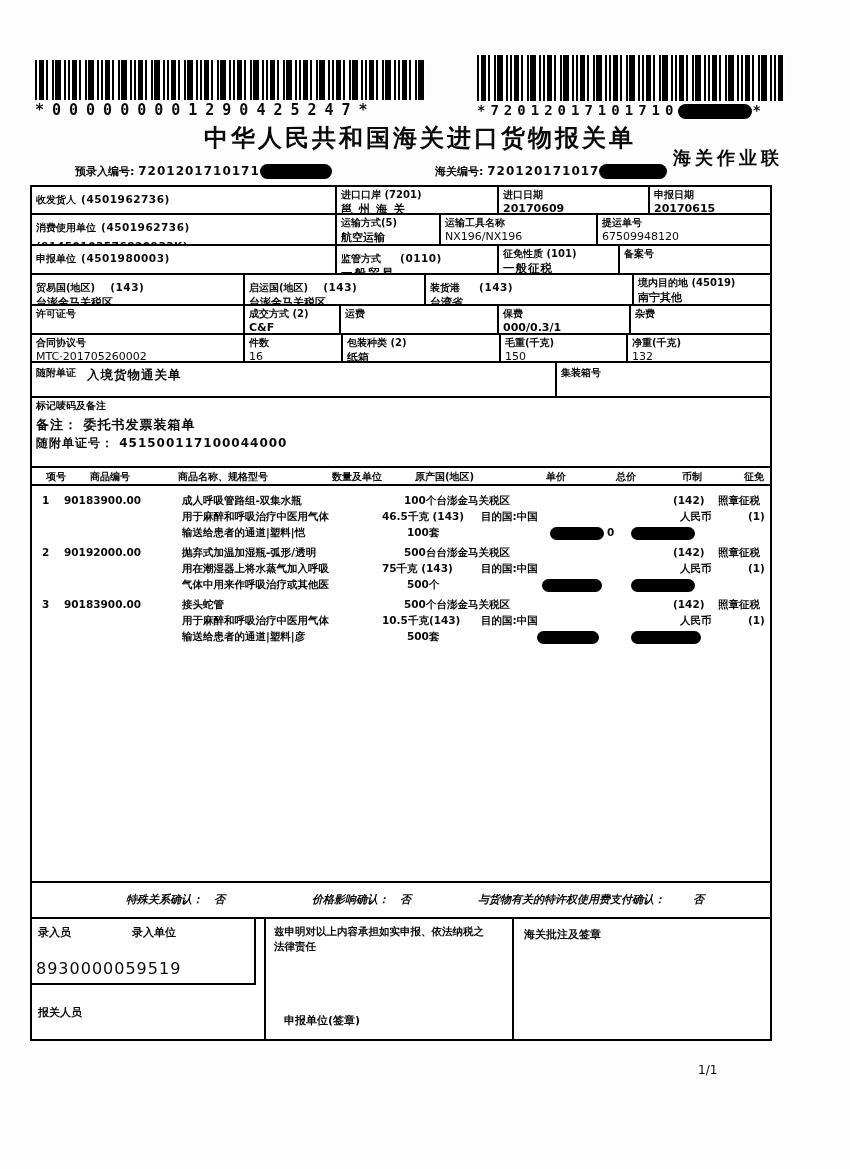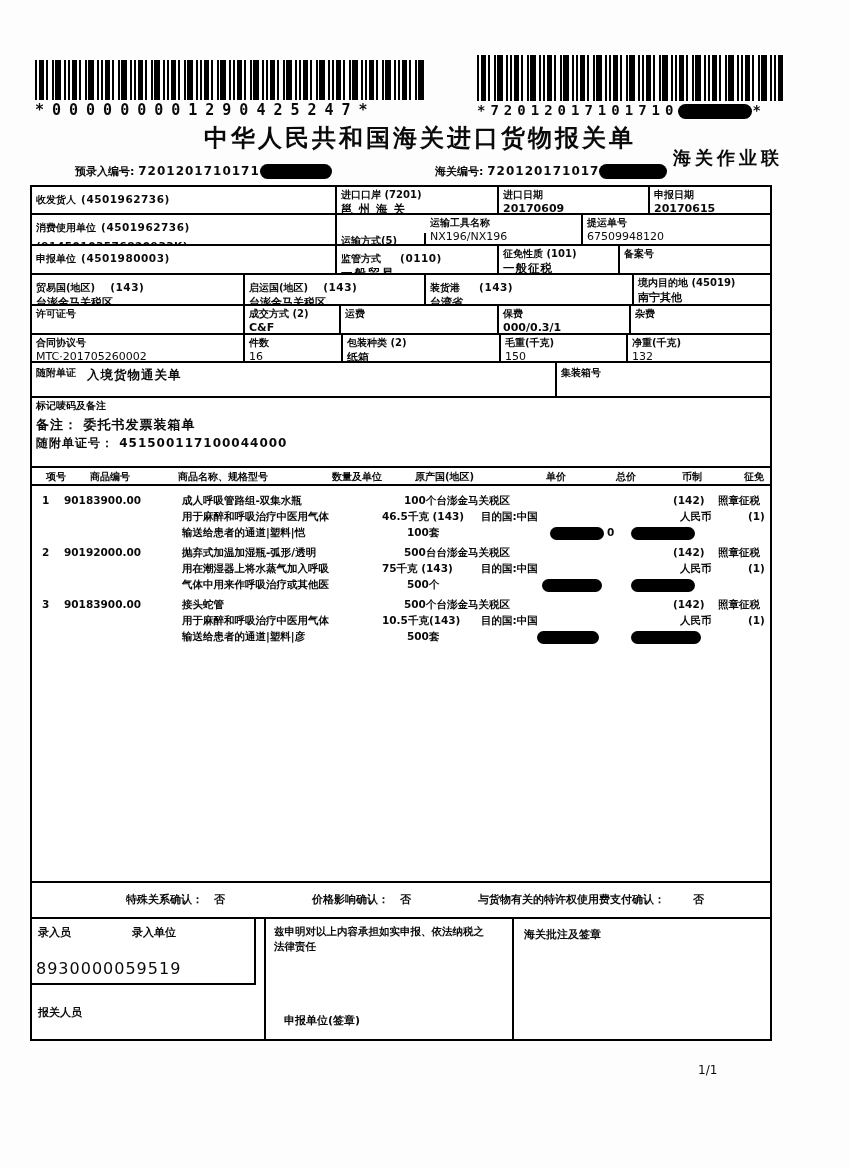--- a/index.html
+++ b/index.html
@@ -110,21 +110,21 @@
         <div class="val" style="font-weight:bold;">20170615</div>
       </div>
     </div>
 
     <div class="frow" style="height:31px;">
       <div class="fcell" style="width:305px;">
         <span class="lb">消费使用单位</span>
         <span class="codes">(4501962736)　(91450103576820933K)</span>
         
       </div>
-      <div class="fcell" style="width:89px;margin-top:18px;">
+      <div class="fcell" style="width:104px;">
         <div class="lb">运输方式(5)</div>
         <div class="val" style="font-weight:bold;">航空运输</div>
       </div>
       <div class="fcell" style="width:157px;">
         <div class="lb">运输工具名称</div>
         <div class="val">NX196/NX196</div>
       </div>
       <div class="fcell" style="flex:1;">
         <div class="lb">提运单号</div>
         <div class="val">67509948120</div>
@@ -302,21 +302,21 @@
         <span class="i-q3">500套</span>
         <span class="i-c1">(142)</span>
         <span class="i-c2">人民币</span>
         <span class="i-d1">照章征税</span>
         <span class="i-d2">(1)</span>
         <div class="redact i-b1" style="left:505px;width:62px;"></div>
         <div class="redact i-b2" style="width:70px;"></div>
       </div>
     </div>
 
-    <div class="confirm" style="height:34px;">
+    <div class="confirm" style="height:34px;font-style:italic;">
       <span style="left:94px;">特殊关系确认：</span>
       <span style="left:182px;">否</span>
       <span style="left:280px;">价格影响确认：</span>
       <span style="left:368px;">否</span>
       <span style="left:446px;">与货物有关的特许权使用费支付确认：</span>
       <span style="left:661px;">否</span>
     </div>
 
     <div class="footer" style="height:120px;">
       <div class="vline" style="left:232px;"></div>

